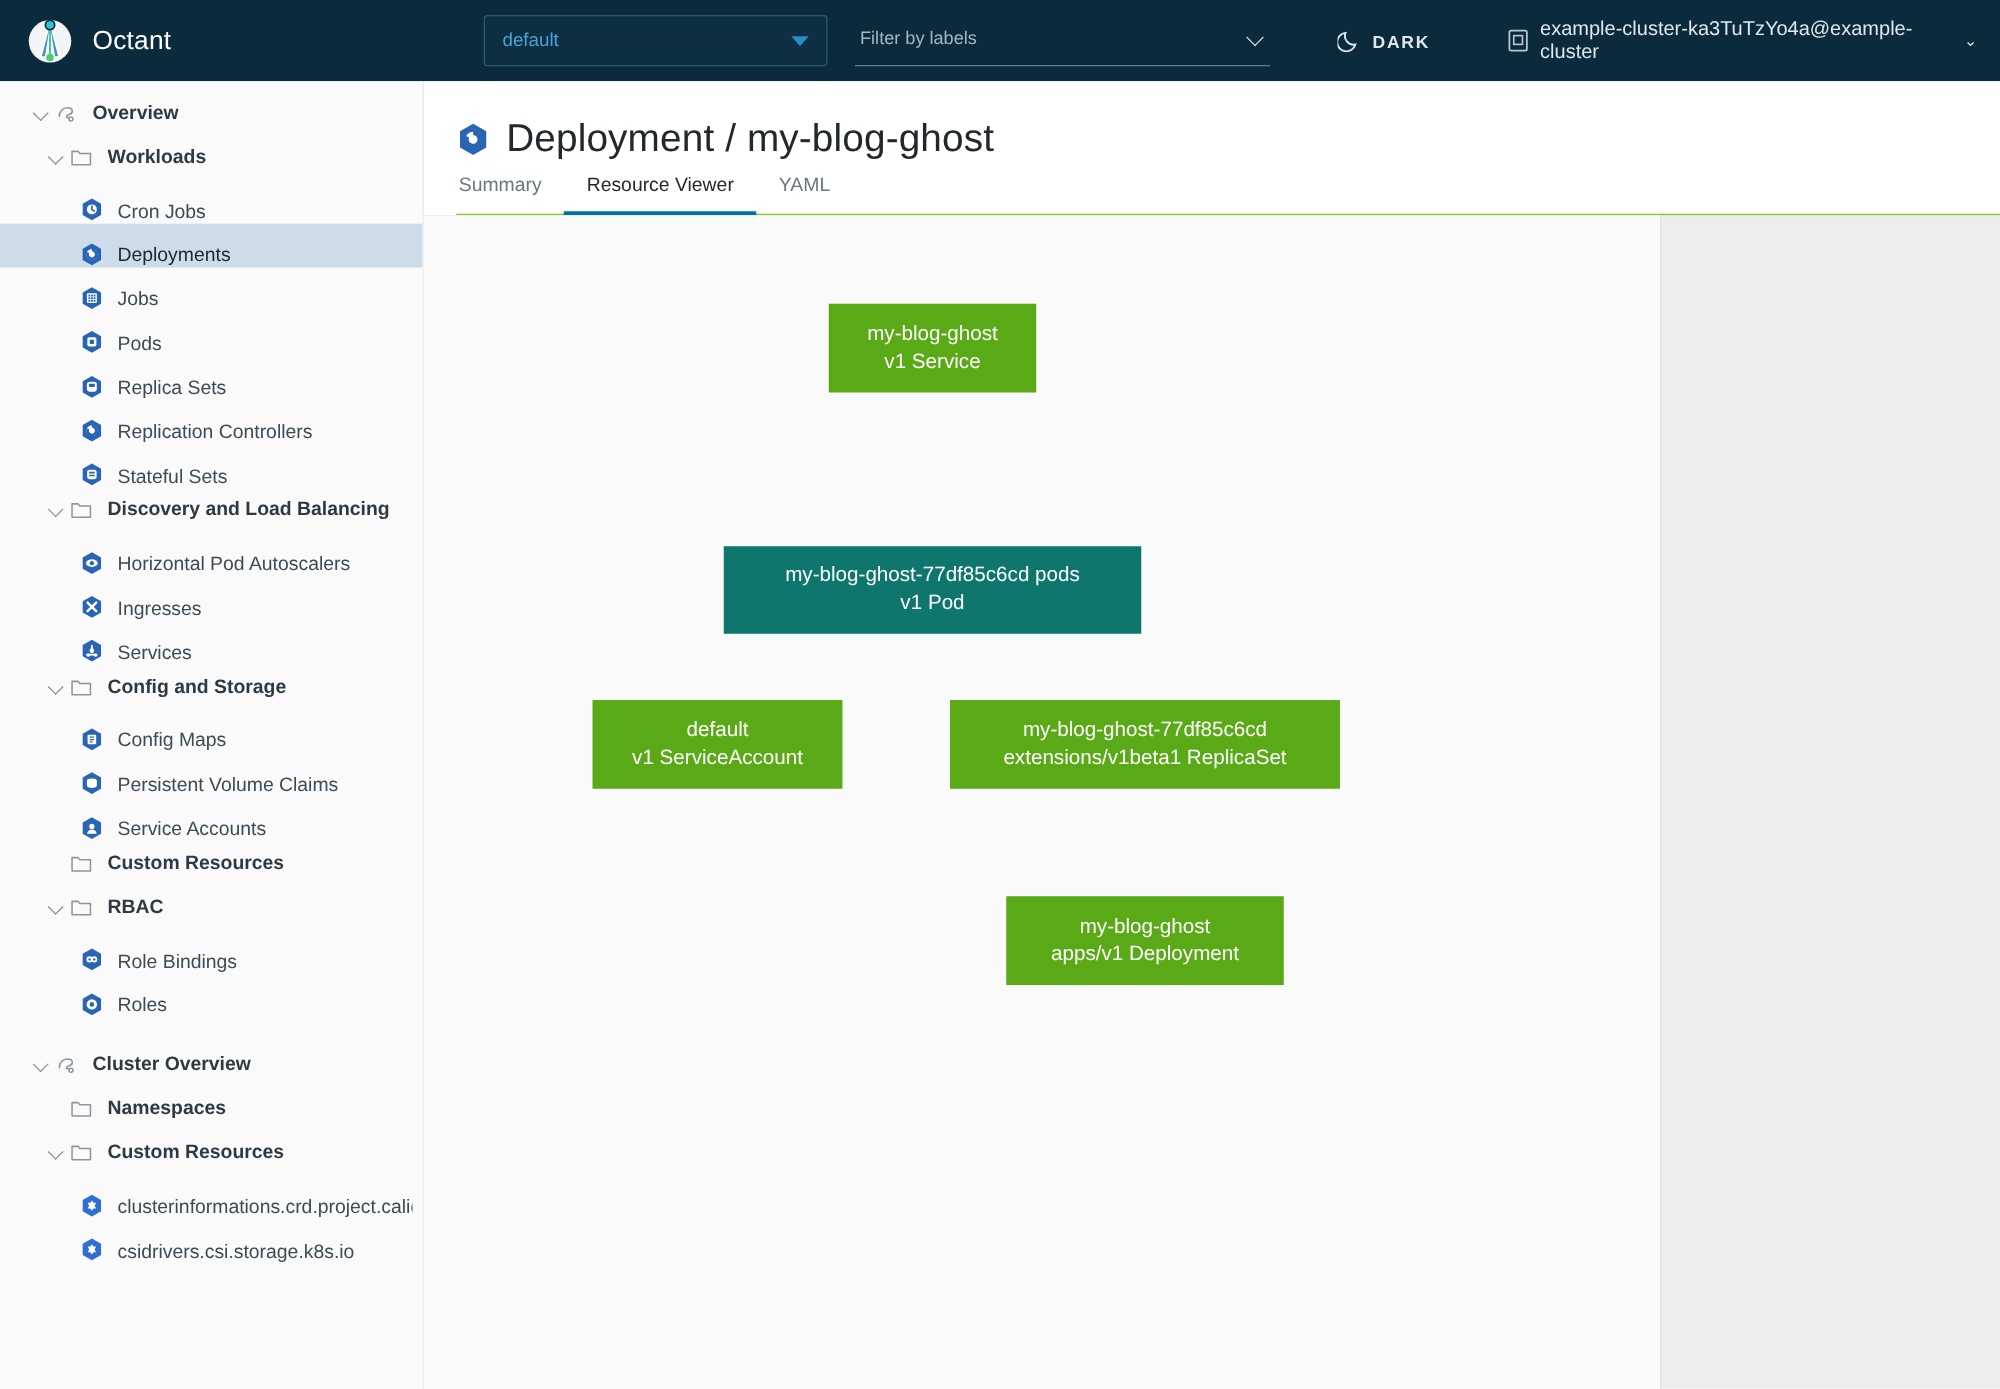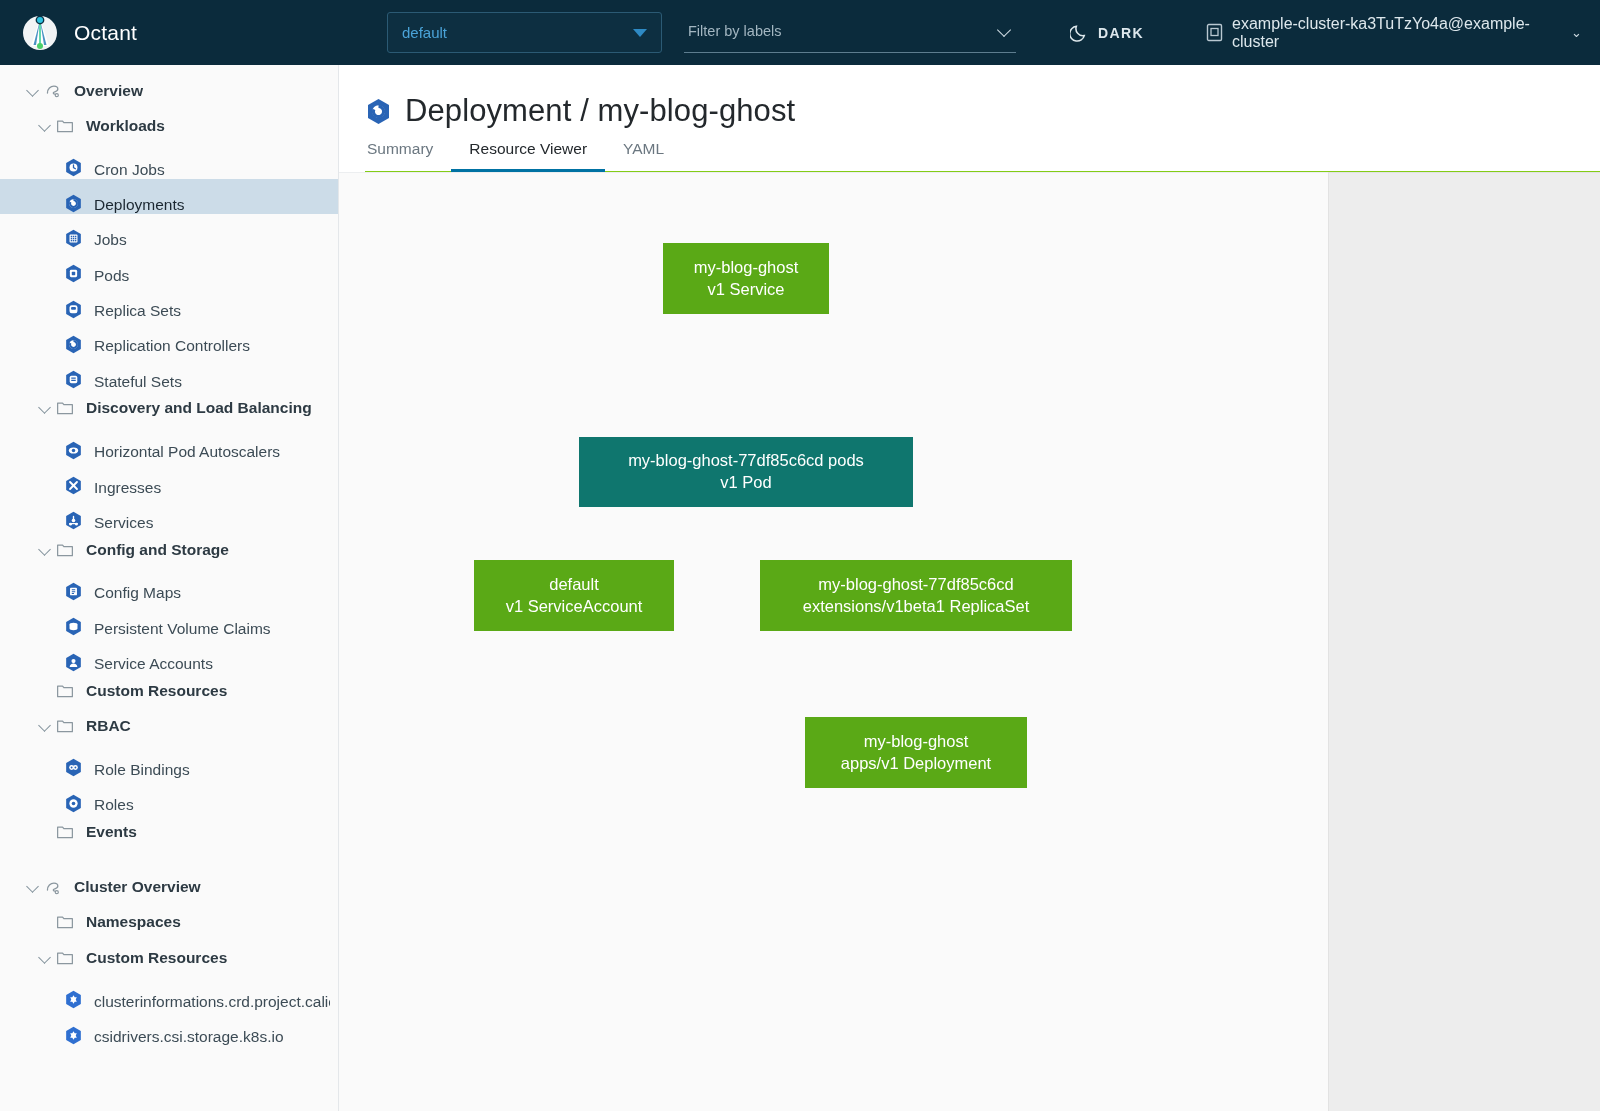--- a/index.html
+++ b/index.html
@@ -412,29 +412,20 @@
         </div>
         <div class="nav-row d2">
           <span class="nav-ico">
             <svg viewBox="0 0 22 22" width="19" height="19">
               <polygon points="11,1 19.5,5.8 19.5,16.2 11,21 2.5,16.2 2.5,5.8" fill="#2964b5"></polygon>
               <circle cx="11" cy="11" r="4.8" fill="#fff"></circle>
               <circle cx="11" cy="11" r="2.1" fill="#2964b5"></circle>
             </svg>
           </span>
           <span class="nav-label">Roles</span>
-        </div>
-        <div class="nav-row d1 bold nocaret">
-          <span class="nav-caret"></span>
-          <span class="nav-ico">
-            <svg viewBox="0 0 22 22" width="18" height="18">
-              <path d="M2 5h6l1.6 2H20v11H2z" fill="none" stroke="#8b979f" stroke-width="1.5" stroke-linejoin="round"></path>
-            </svg>
-          </span>
-          <span class="nav-label">Events</span>
         </div>
         <div class="spacer-row"></div>
         <div class="nav-row d0 bold">
           <span class="nav-caret open"></span>
           <span class="nav-ico">
             <svg viewBox="0 0 22 22" width="19" height="19">
               <path d="M4 14c0-5 3.5-8 7.5-8 2.6 0 4.5 1.4 4.5 3.3 0 2-1.8 2.8-3.4 3.2-1.2.3-1.9.7-1.9 1.5 0 .8.8 1.3 1.8 1.3" fill="none" stroke="#8b979f" stroke-width="1.5" stroke-linecap="round"></path>
               <circle cx="14.8" cy="16.4" r="1.8" fill="none" stroke="#8b979f" stroke-width="1.4"></circle>
             </svg>
           </span>

